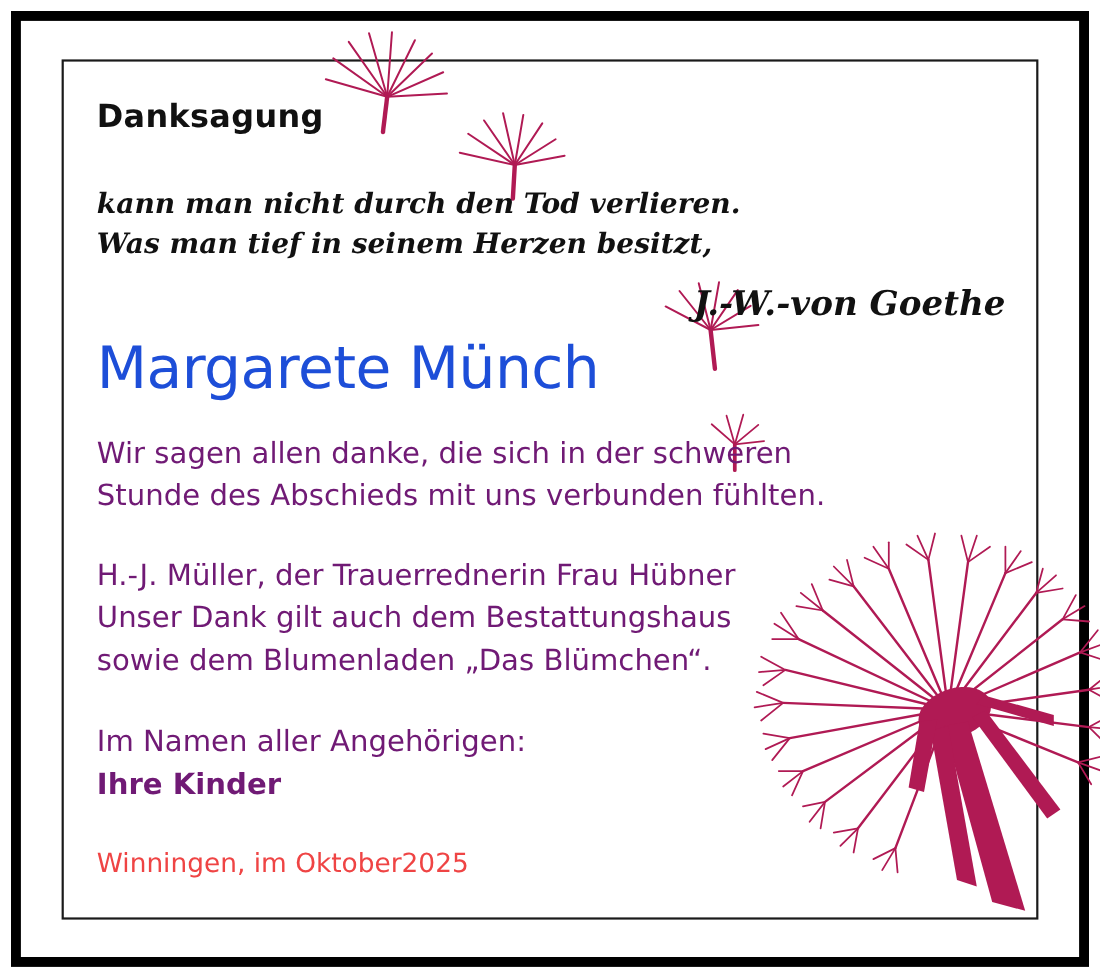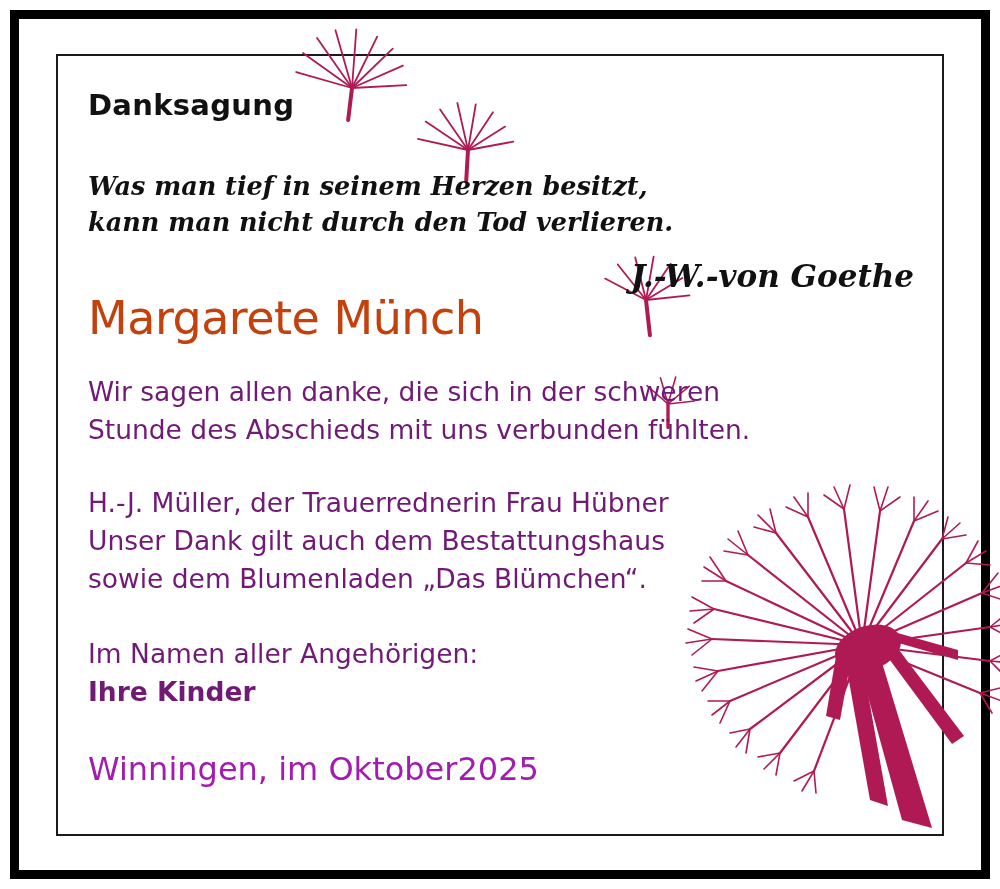--- a/index.html
+++ b/index.html
@@ -82,25 +82,26 @@
     text-align: right;
     padding-right: 4px;
     font-family: "DejaVu Serif", serif;
     font-style: italic;
     font-weight: bold;
     font-size: 31px;
     color: #111111;
   }
 
   .name {
+    margin-top: 14px;
     font-family: "DejaVu Sans", sans-serif;
     font-weight: normal;
-    font-size: 46px;
+    font-size: 53px;
     line-height: 1.05;
-    color: #c2410c;
+    color: #1d4ed8;
     letter-spacing: -0.5px;
   }
 
   .para {
     margin-top: 30px;
     font-family: "DejaVu Sans", sans-serif;
     font-size: 26.5px;
     line-height: 1.45;
     color: #701a75;
   }
@@ -109,22 +110,22 @@
   .para-2 { margin-top: 34px; }
   .para-3 { margin-top: 36px; }
 
   .bold-line {
     font-weight: bold;
   }
 
   .place {
     margin-top: 38px;
     font-family: "DejaVu Sans", sans-serif;
-    font-size: 32px;
-    color: #a21caf;
+    font-size: 24px;
+    color: #ef4444;
   }
 
   
   .art {
     position: absolute;
     left: 0;
     top: 0;
     width: 1000px;
     height: 889px;
     pointer-events: none;
@@ -331,22 +332,22 @@
       <polygon points="836,656 826,716 840,720 852,654"></polygon>
       <polygon points="888,640 958,660 958,650 894,632"></polygon>
     </g>
   </svg>
 
   <div class="content">
 
     <div class="heading">Danksagung</div>
 
     <div class="quote">
+      <span class="quote-line">kann man nicht durch den Tod verlieren.</span>
       <span class="quote-line">Was man tief in seinem Herzen besitzt,</span>
-      <span class="quote-line">kann man nicht durch den Tod verlieren.</span>
     </div>
 
     <div class="attribution">J.-W.-von Goethe</div>
 
     <div class="name">Margarete Münch</div>
 
     <div class="para para-1">
       <span class="ln">Wir sagen allen danke, die sich in der schweren</span>
       <span class="ln">Stunde des Abschieds mit uns verbunden fühlten.</span>
     </div>

